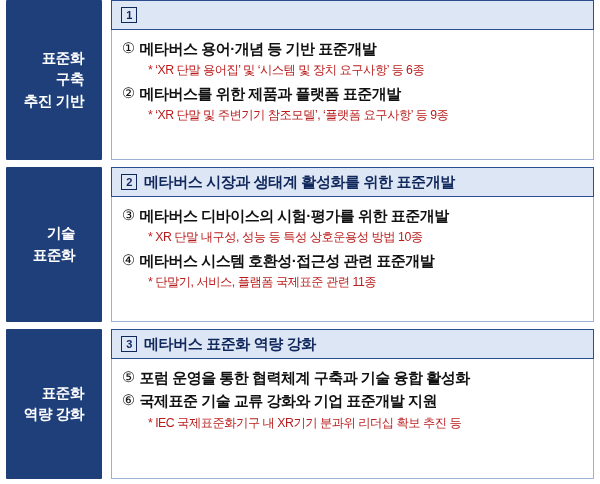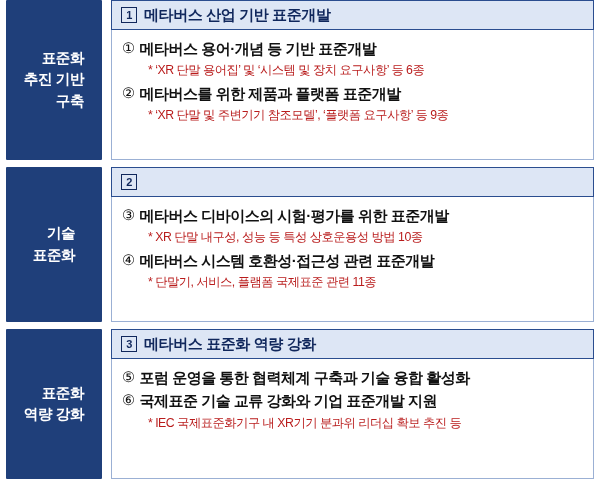--- a/index.html
+++ b/index.html
@@ -118,28 +118,27 @@
 </style>
 </head>
 <body>
 
 <div class="sheet">
 
   <div class="block block-1">
     <div class="side">
       <div>
         <span>표준화</span>
+        <span>구축</span>
         <span>추진 기반</span>
-        <span>구축</span>
       </div>
     </div>
     <div class="body">
       <div class="head">
         <span class="num">1</span>
-        <span>메타버스 산업 기반 표준개발</span>
       </div>
       <div class="content">
         <div class="item">
           <span class="circ">①</span>
           <span>메타버스 용어·개념 등 기반 표준개발</span>
         </div>
         <div class="note">* ‘XR 단말 용어집’ 및 ‘시스템 및 장치 요구사항’ 등 6종</div>
         <div class="item">
           <span class="circ">②</span>
           <span>메타버스를 위한 제품과 플랫폼 표준개발</span>
@@ -154,20 +153,21 @@
   <div class="block block-2">
     <div class="side">
       <div>
         <span>기술</span>
         <span>표준화</span>
       </div>
     </div>
     <div class="body">
       <div class="head">
         <span class="num">2</span>
+        <span>메타버스 시장과 생태계 활성화를 위한 표준개발</span>
       </div>
       <div class="content">
         <div class="item">
           <span class="circ">③</span>
           <span>메타버스 디바이스의 시험·평가를 위한 표준개발</span>
         </div>
         <div class="note">* XR 단말 내구성, 성능 등 특성 상호운용성 방법 10종</div>
         <div class="item">
           <span class="circ">④</span>
           <span>메타버스 시스템 호환성·접근성 관련 표준개발</span>

